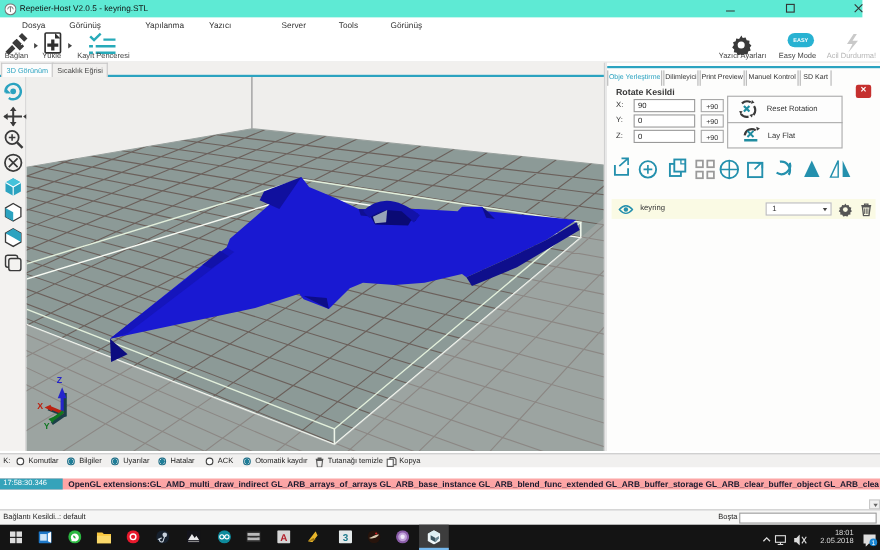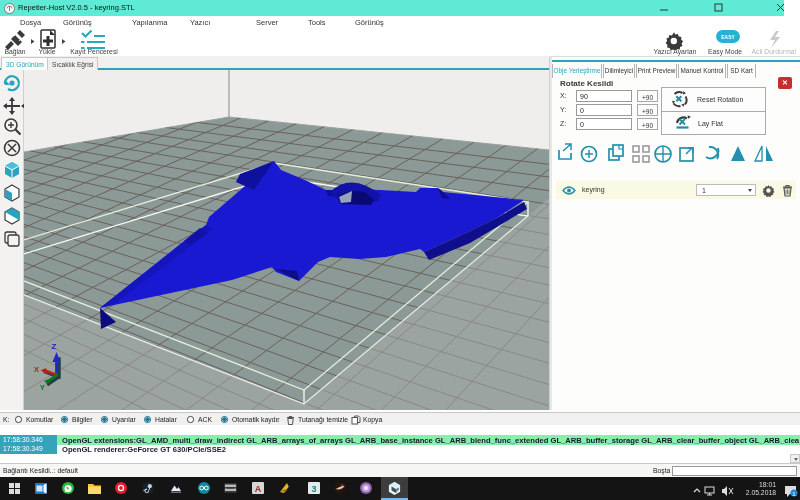--- a/index.html
+++ b/index.html
@@ -276,27 +276,23 @@
       <path d="M1 2.5h7M3.2 2.5v-1h2.6v1M1.8 3.5l.7 6h4l.7-6z" fill="none" stroke="#555" stroke-width="1"></path>
     </svg>
  <div class="lbl7" style="left:298px;top:3px">Tutanağı temizle</div>
  <svg class="abs" style="left:351px;top:2px" width="10" height="10" viewBox="0 0 10 10">
       <rect x="1" y="2.5" width="5.5" height="6.5" fill="#fff" stroke="#555" stroke-width="1"></rect>
       <path d="M3.5 2.5v-1.5h4l1.5 1.5v5h-2" fill="none" stroke="#555" stroke-width="1"></path>
     </svg>
  <div class="lbl7" style="left:363px;top:3px">Kopya</div>
 </div>
 <div class="abs" id="logrows">
- <div class="lrow" style="top:9.5px;background:#86efac">
+ <div class="lrow" style="top:9.5px;background:#fca5a5">
       <span class="ts">17:58:30.346</span>
       <span class="tx">OpenGL extensions:GL_AMD_multi_draw_indirect GL_ARB_arrays_of_arrays GL_ARB_base_instance GL_ARB_blend_func_extended GL_ARB_buffer_storage GL_ARB_clear_buffer_object GL_ARB_clea</span>
-    </div>
- <div class="lrow" style="top:19px">
-      <span class="ts">17:58:30.349</span>
-      <span class="tx">OpenGL renderer:GeForce GT 630/PCIe/SSE2</span>
     </div>
  <div class="abs" style="left:790px;top:29px;width:10px;height:9px;background:#f0f0f0;border:1px solid #c8c8c8">
       <div style="position:absolute;left:2.5px;top:3px;width:0;height:0;border-left:2.5px solid transparent;border-right:2.5px solid transparent;border-top:3px solid #666"></div>
     </div>
 </div>
 <div class="abs" id="statusbar">
  <div class="abs" style="left:3px;top:3px">Bağlantı Kesildi..: default</div>
  <div class="abs" style="left:653px;top:3px">Boşta</div>
  <div class="abs" style="left:672px;top:1.5px;width:125px;height:10px;background:#fff;border:1px solid #999"></div>
 </div>

